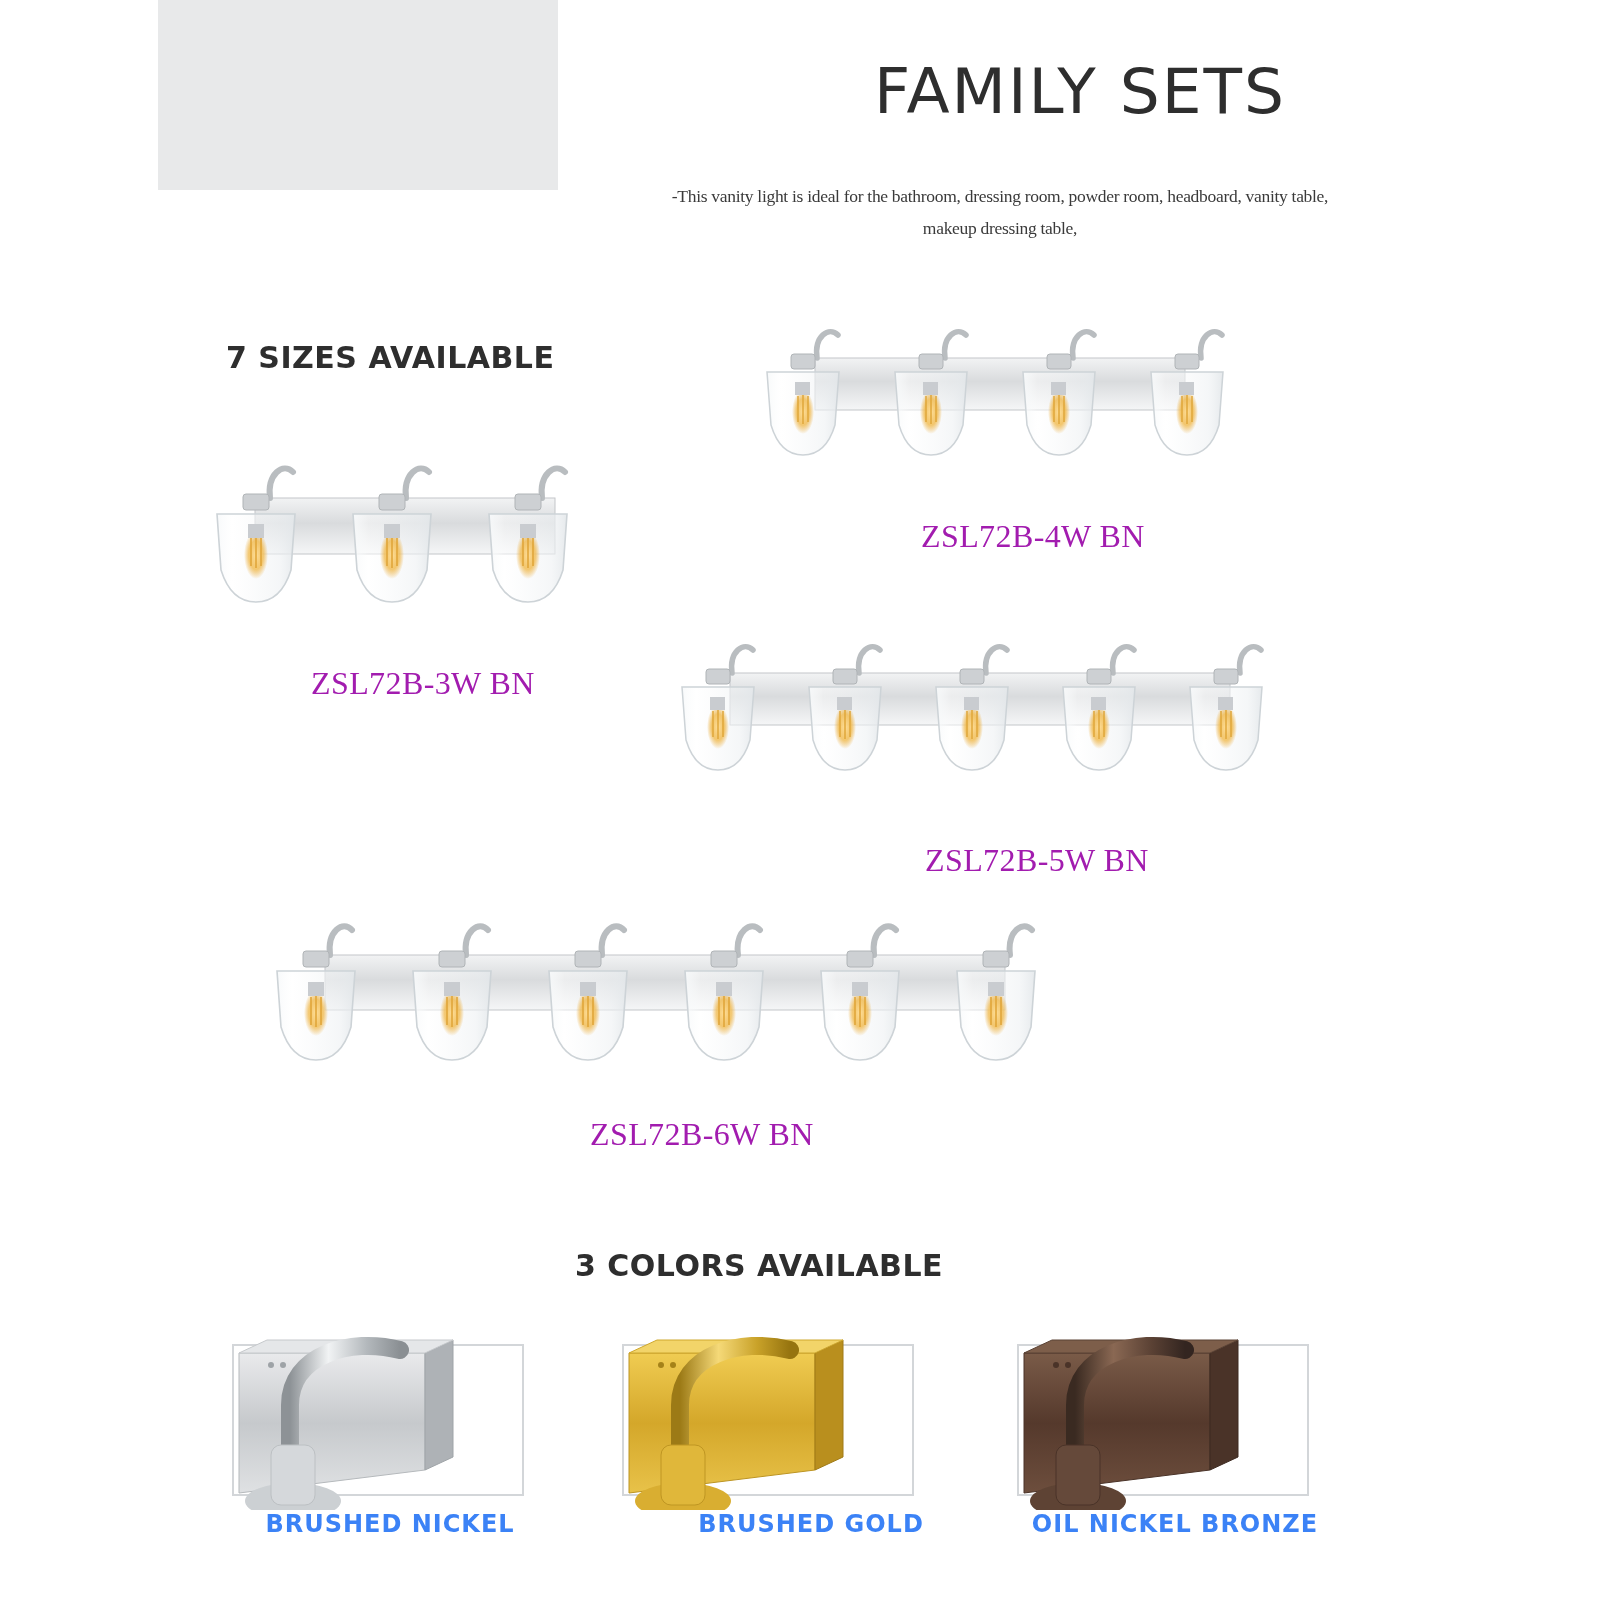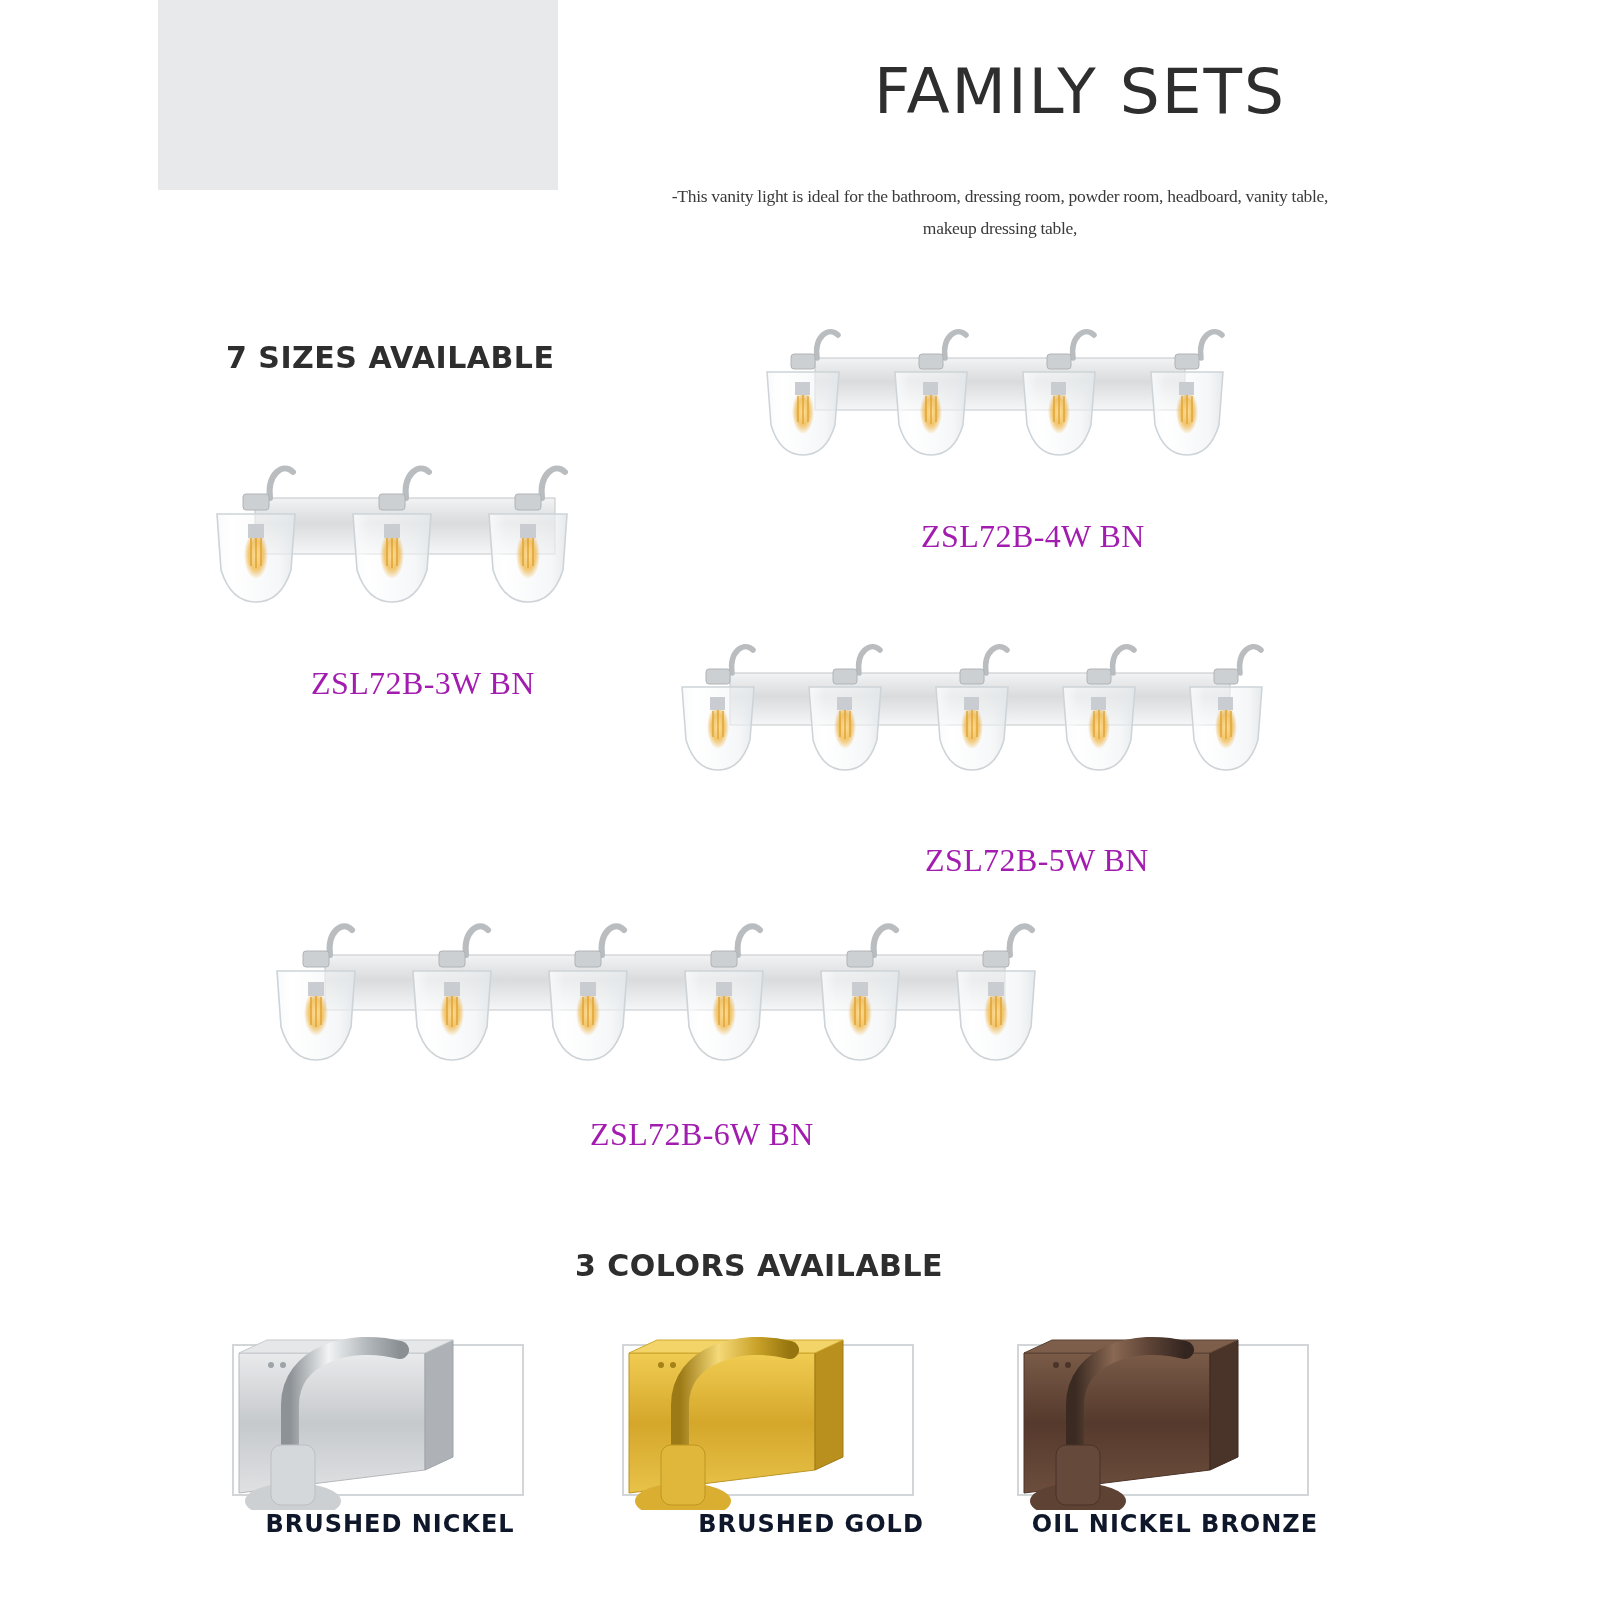--- a/index.html
+++ b/index.html
@@ -50,21 +50,21 @@
   }
   #sizes-title { position: absolute; left: 226px; top: 340px; }
   #colors-title { position: absolute; left: 575px; top: 1248px; }
 
   .model-label {
     position: absolute; font-size: 32px; color: #a21caf; letter-spacing: 0.4px;
     font-family: Liberation Serif, serif;
   }
 
   .color-label {
-    position: absolute; font-size: 24px; font-weight: bold; color: #0f172a;
+    position: absolute; font-size: 24px; font-weight: bold; color: #3b82f6;
     letter-spacing: 1px; font-family: "DejaVu Sans", sans-serif;
     text-align: center;
   }
 
   
   .fixture { position: absolute; }
   .fixture svg { display: block; }
 
   
   .swatch { position: absolute; }

